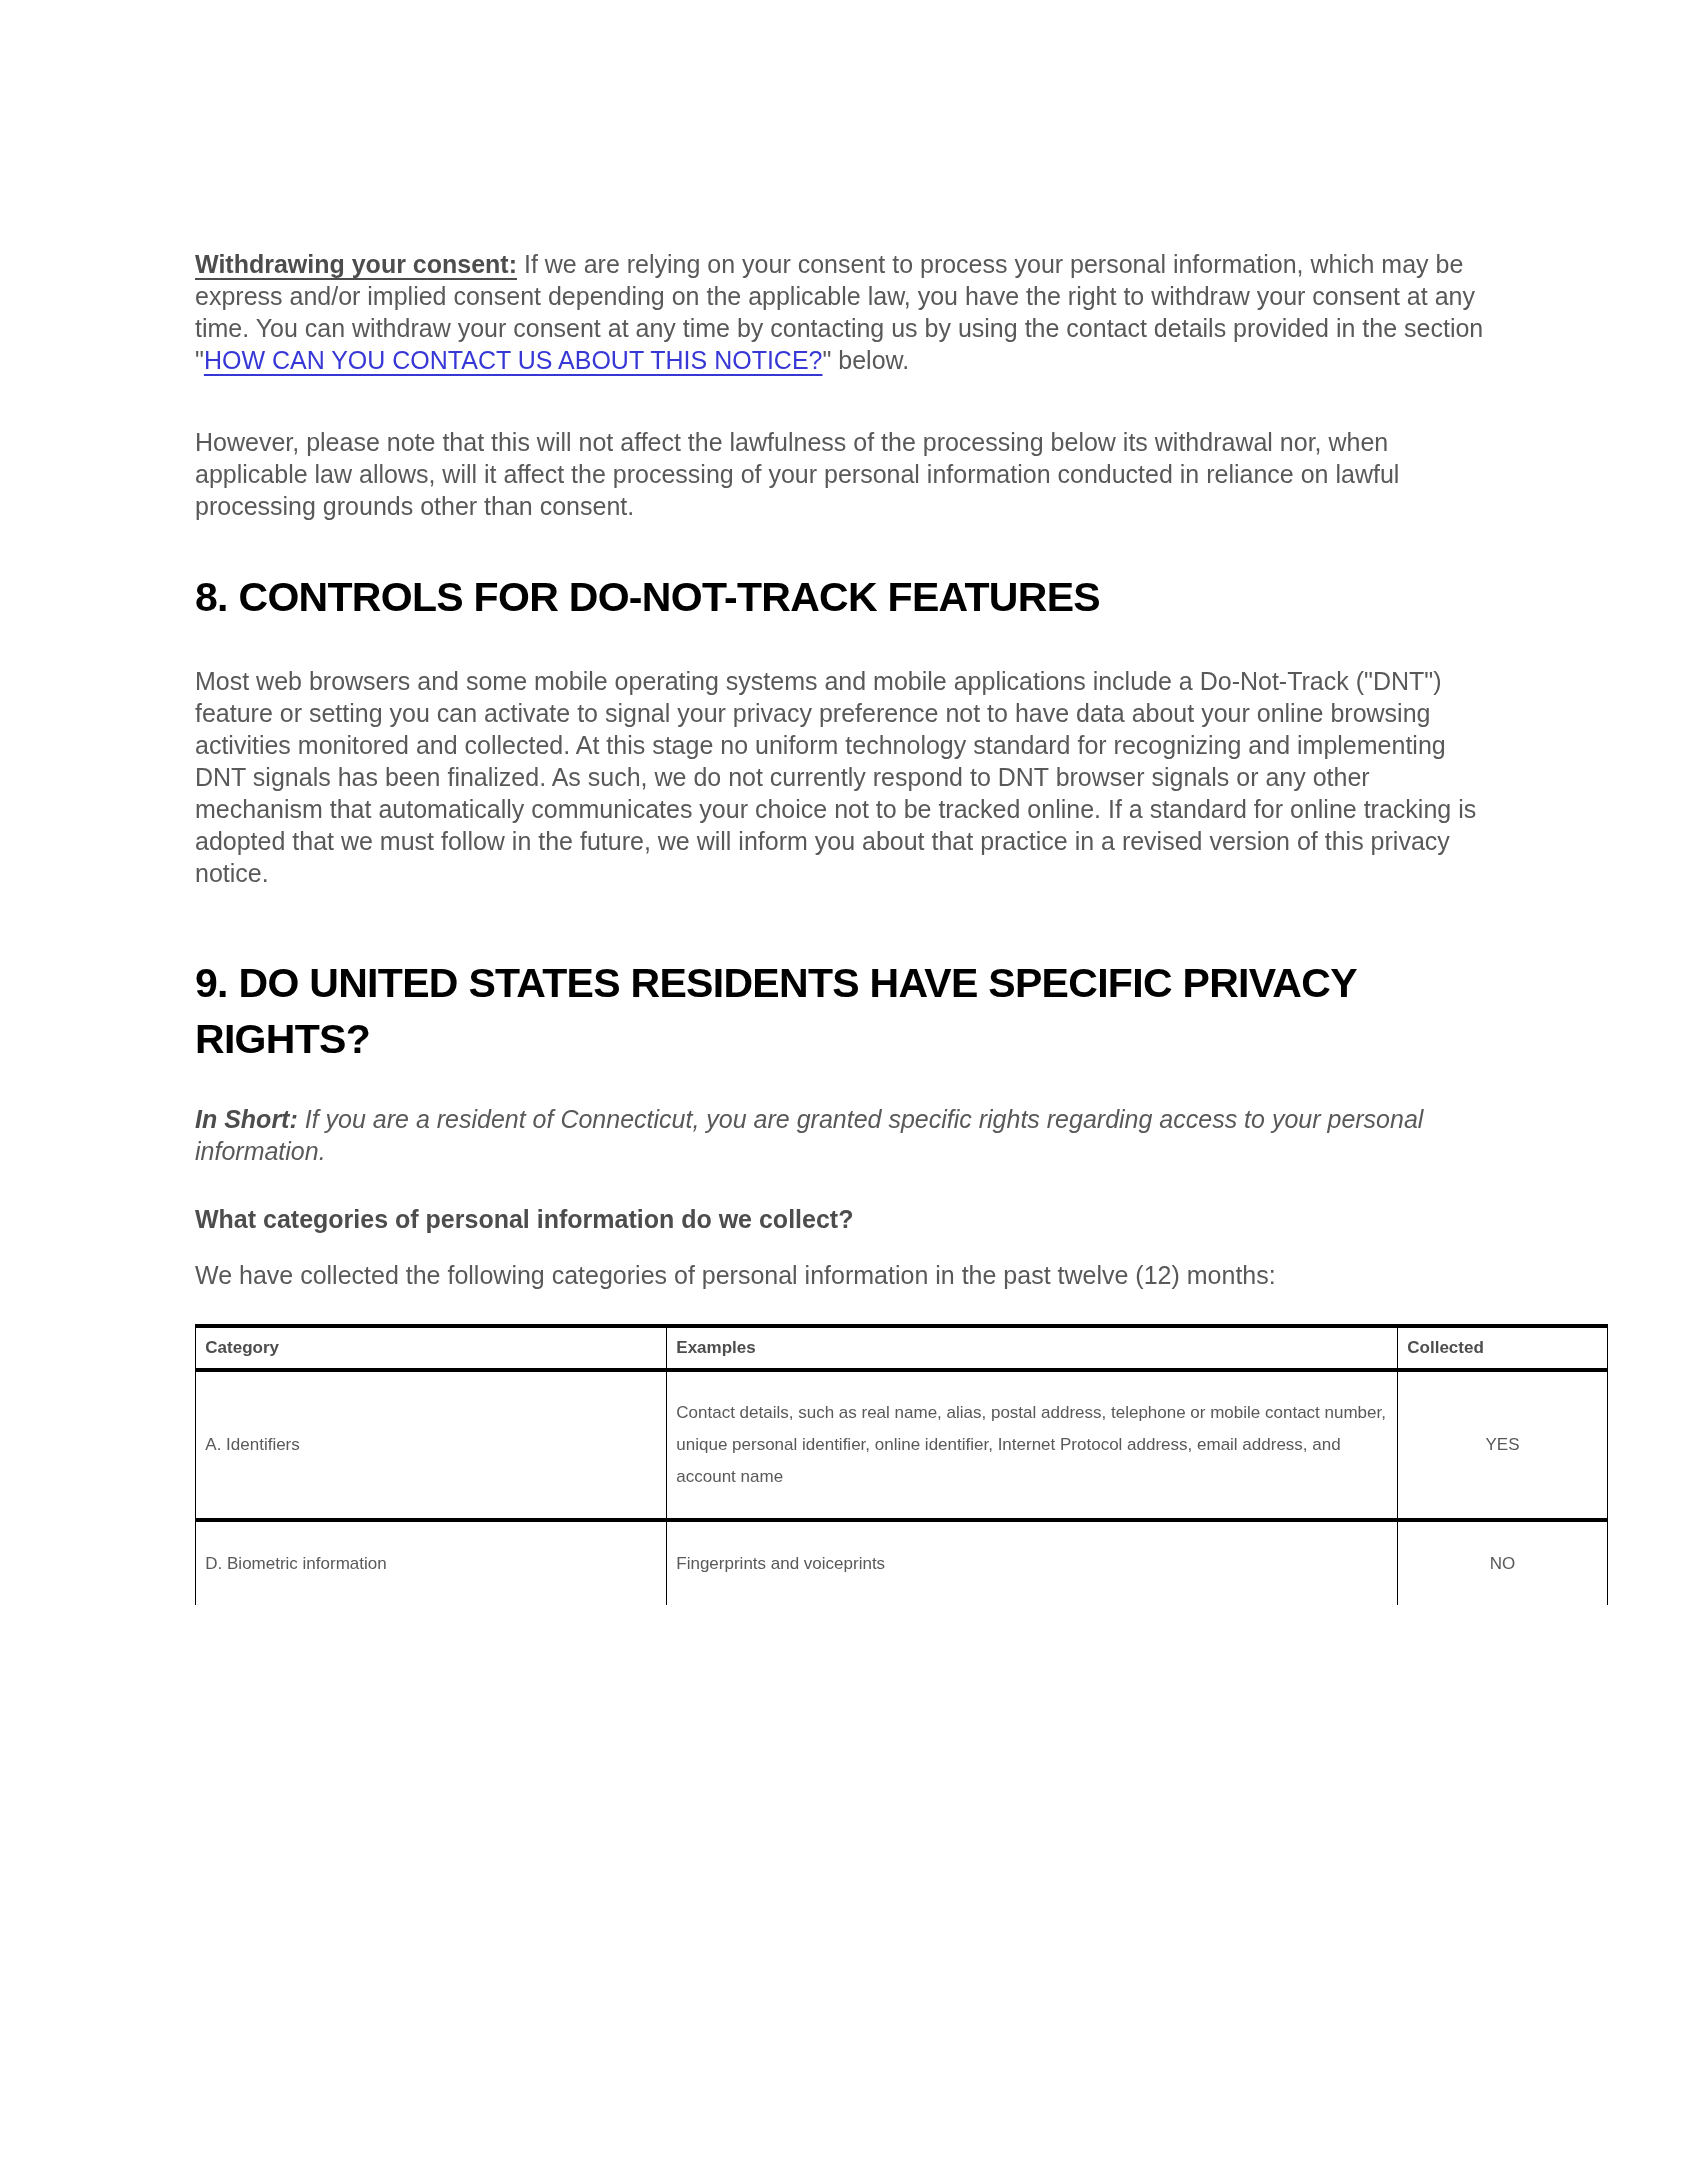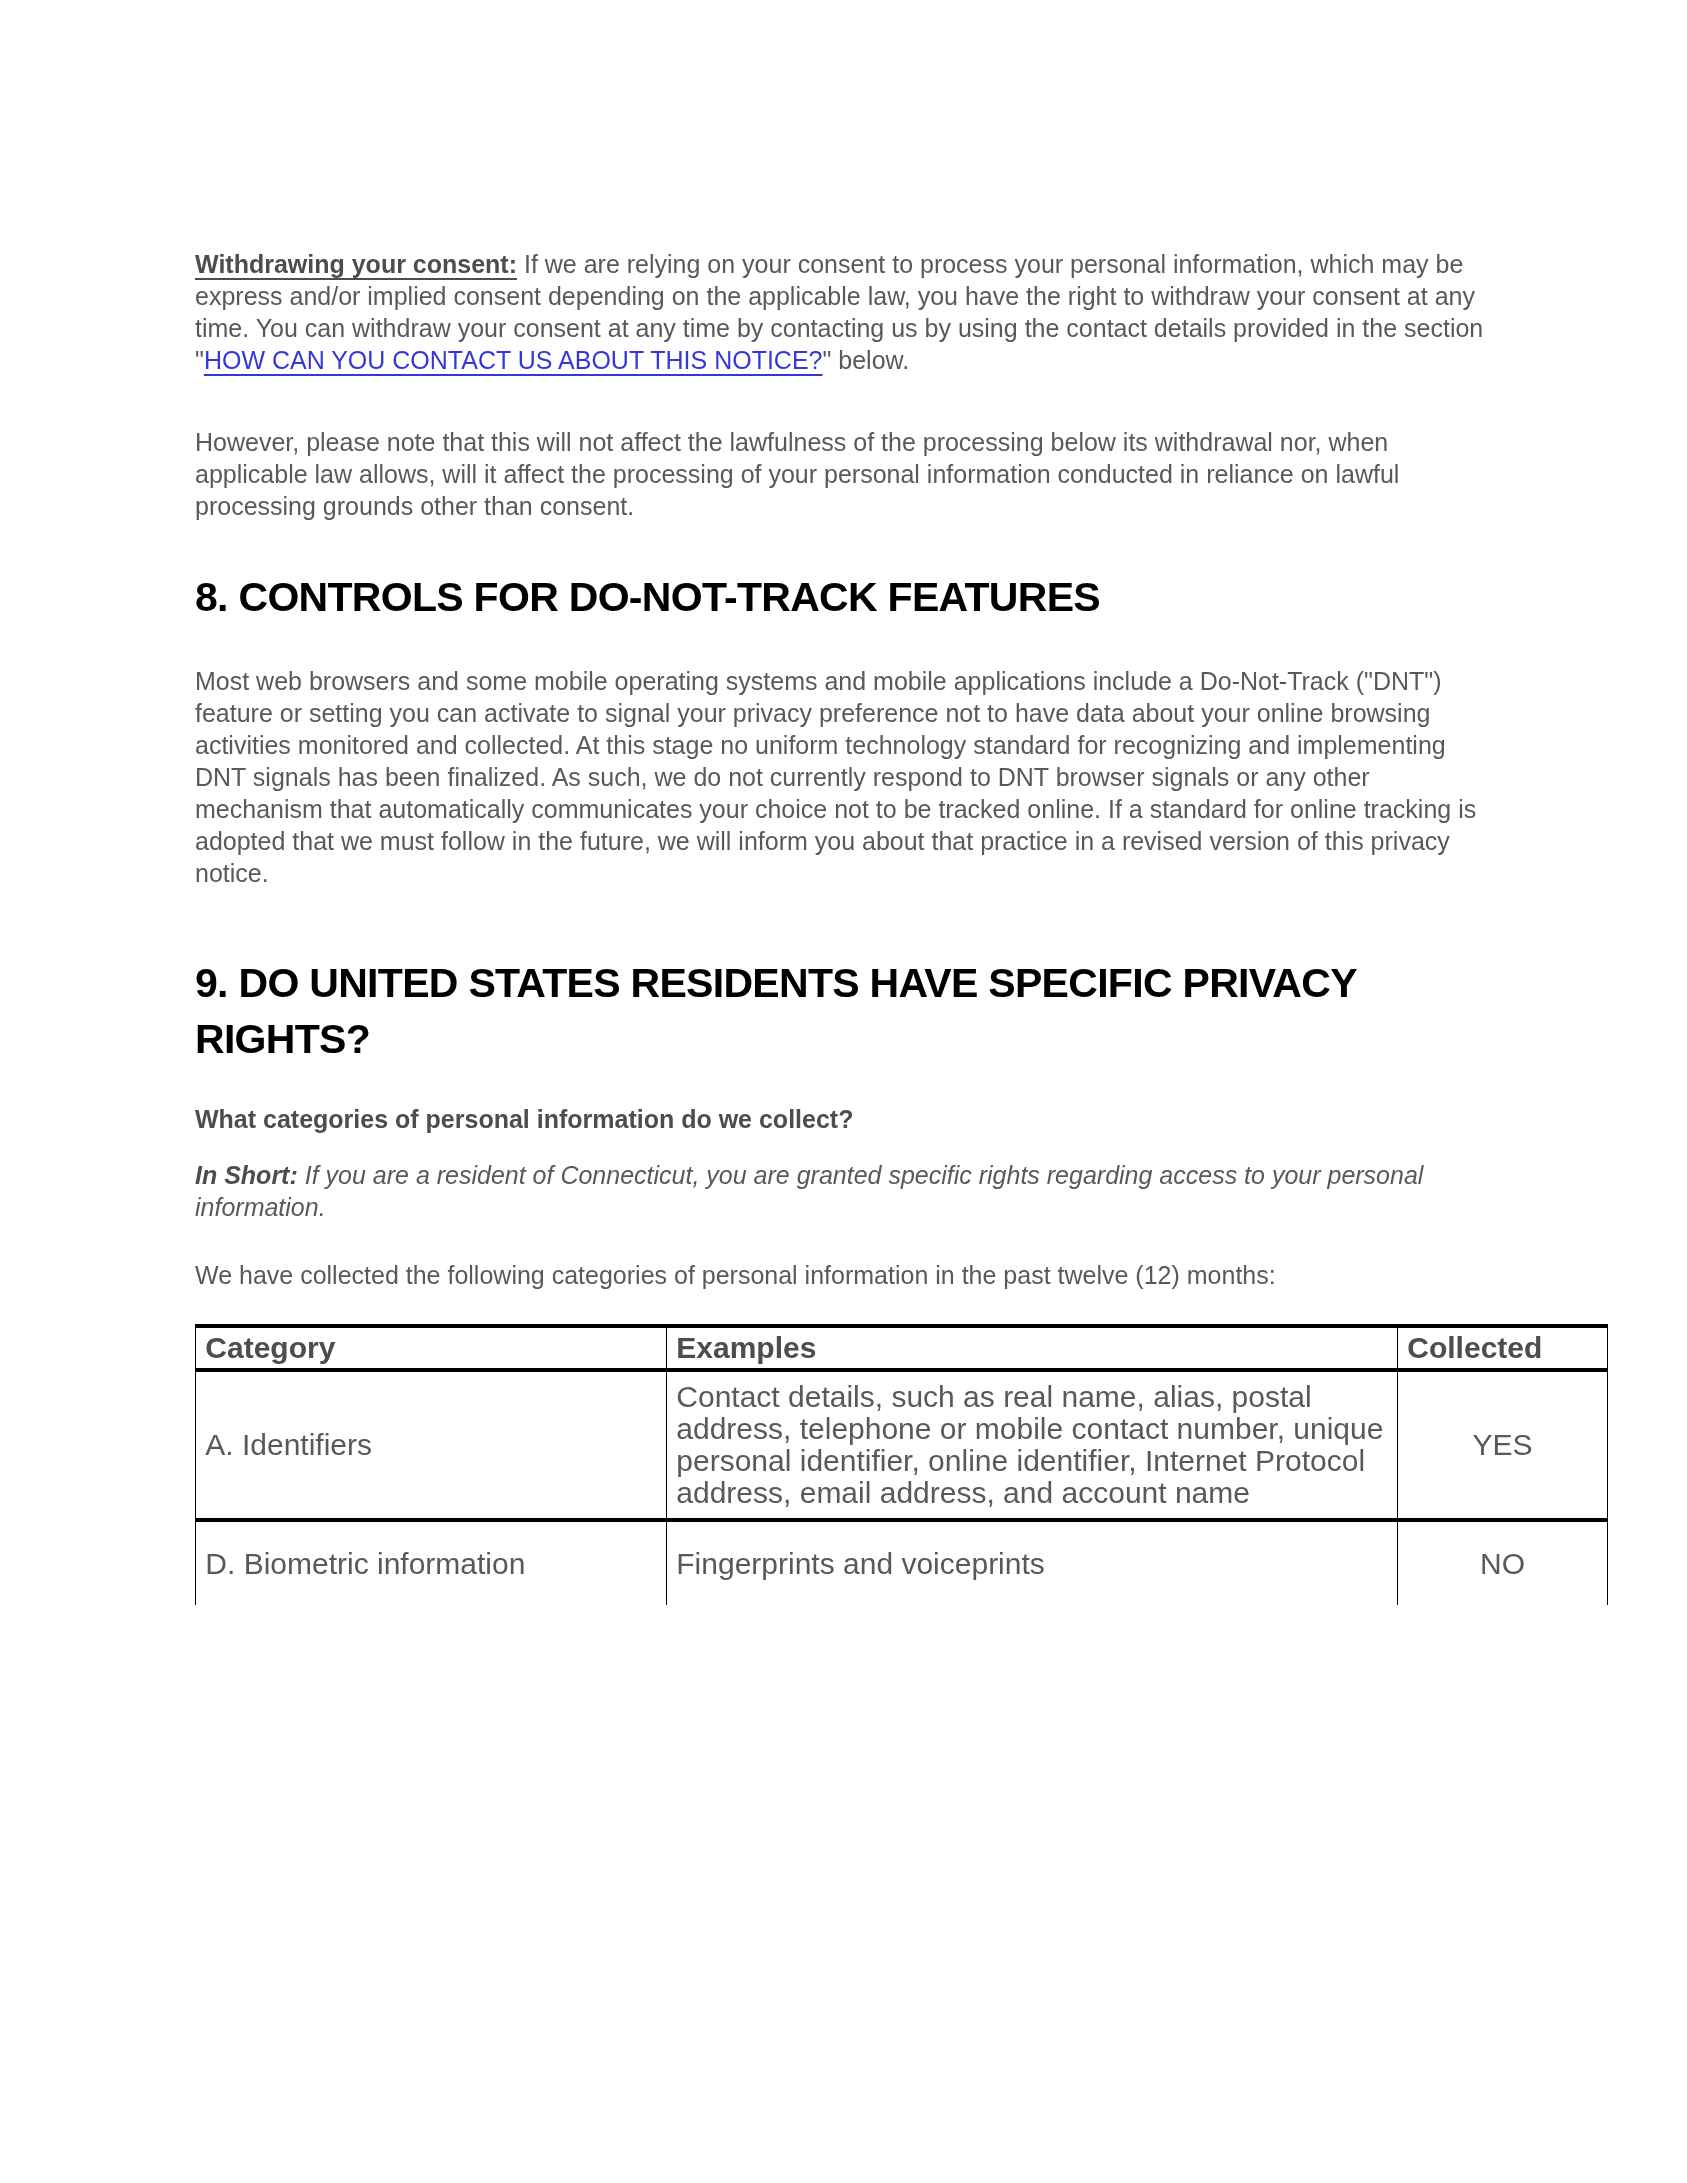--- a/index.html
+++ b/index.html
@@ -76,21 +76,21 @@
     border-top: 4px solid #000000;
   }
   table.categories-table tr.row-sep { border-bottom: 4px solid #000000; }
   table.categories-table th,
   table.categories-table td {
     border-left: 1.3px solid #000000;
     border-right: 1.3px solid #000000;
     box-sizing: border-box;
     padding: 4px 9.3px;
     vertical-align: middle;
-    font-size: 30px;
+    font-size: 17px;
     line-height: 32px;
     color: #595959;
     overflow: hidden;
   }
   table.categories-table th {
     font-weight: 700;
     color: #4d4d4d;
     text-align: left;
     height: 44px;
   }
@@ -110,23 +110,23 @@
 
   <p class="body-para" id="however-para">However, please note that this will not affect the lawfulness of the processing below its withdrawal nor, when applicable law allows, will it affect the processing of your personal information conducted in reliance on lawful processing grounds other than consent.</p>
 
 
   <h1 class="doc-heading" id="section8-heading">8. CONTROLS FOR DO-NOT-TRACK FEATURES</h1>
 
   <p class="body-para" id="dnt-para">Most web browsers and some mobile operating systems and mobile applications include a Do-Not-Track ("DNT") feature or setting you can activate to signal your privacy preference not to have data about your online browsing activities monitored and collected. At this stage no uniform technology standard for recognizing and implementing DNT signals has been finalized. As such, we do not currently respond to DNT browser signals or any other mechanism that automatically communicates your choice not to be tracked online. If a standard for online tracking is adopted that we must follow in the future, we will inform you about that practice in a revised version of this privacy notice.</p>
 
   <h1 class="doc-heading" id="section9-heading">9. DO UNITED STATES RESIDENTS HAVE SPECIFIC PRIVACY RIGHTS?</h1>
 
+  <p class="body-para" id="in-short-para"><span class="in-short-lead">In Short:</span><span> If you are a resident of Connecticut, you are granted specific rights regarding access to your personal information.</span></p>
+
   <p class="body-para" id="categories-question">What categories of personal information do we collect?</p>
-
-  <p class="body-para" id="in-short-para"><span class="in-short-lead">In Short:</span><span> If you are a resident of Connecticut, you are granted specific rights regarding access to your personal information.</span></p>
 
   <p class="body-para" id="collection-intro">We have collected the following categories of personal information in the past twelve (12) months:</p>
 
   <table class="categories-table">
     <colgroup>
       <col style="width:471px">
       <col style="width:731px">
       <col style="width:210px">
     </colgroup>
     <thead>

